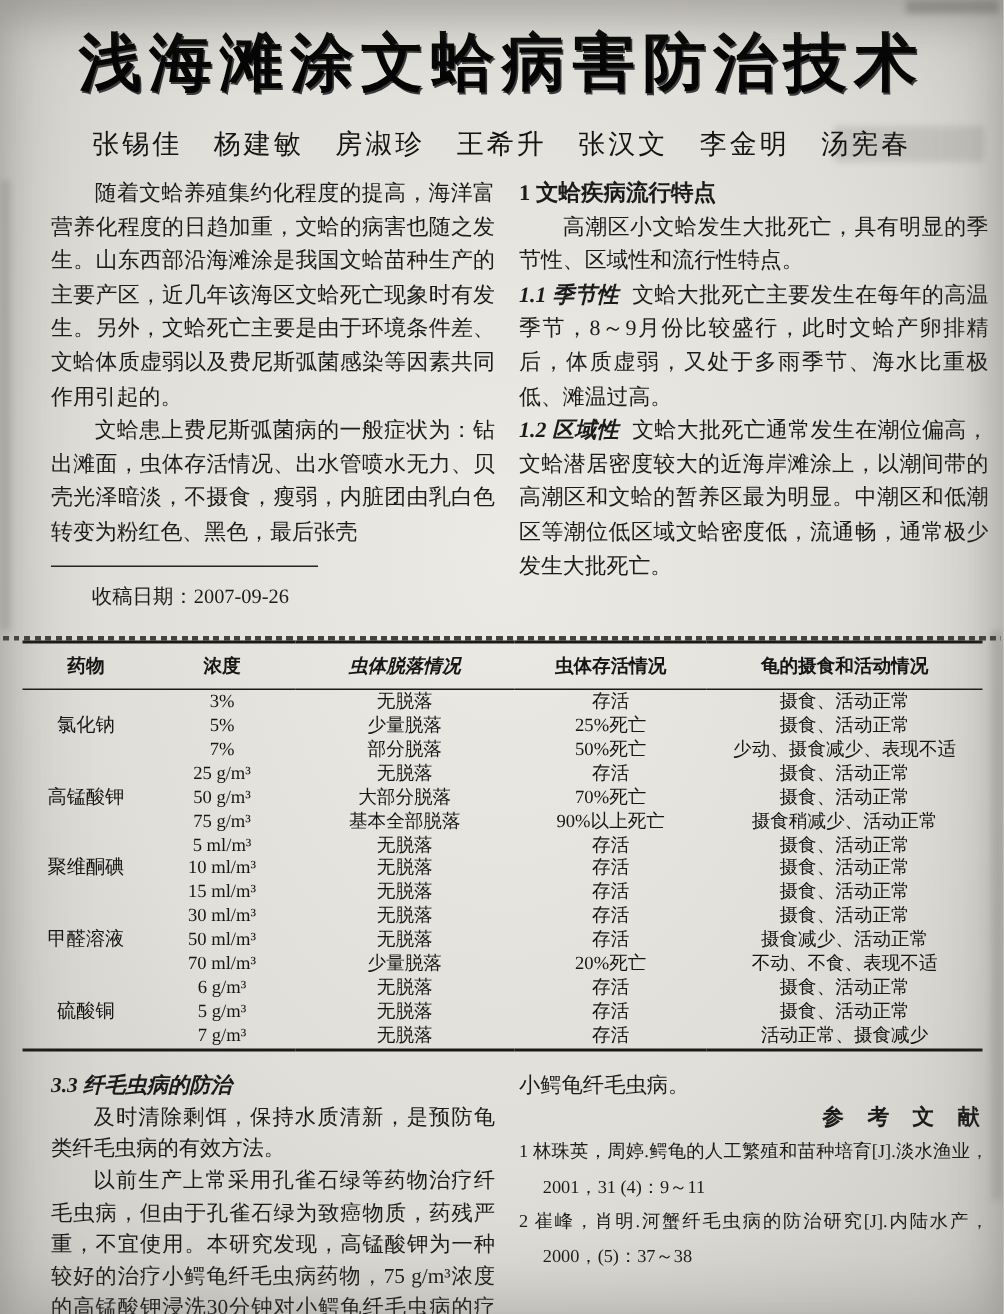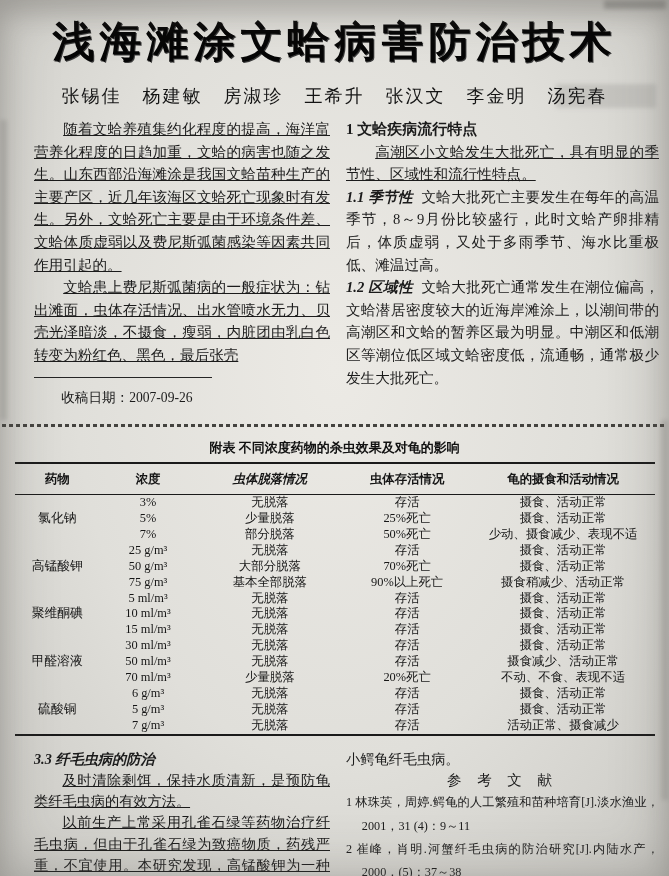--- a/index.html
+++ b/index.html
@@ -35,21 +35,21 @@
   }
 
   
   .cols{
     position:relative;z-index:2;
     display:grid;grid-template-columns:296px 1fr;column-gap:16px;
     margin:10px 10px 0 34px;
   }
   .col{font-size:14.6px;line-height:22.6px;text-align:justify;}
   .col p{margin:0;}
-  .indent{text-indent:2em;text-decoration:underline;}
+  .indent{text-indent:2em;}
   .sec-head{font-weight:bold;font-size:15px;margin:1px 0;}
   .sub-label{font-style:italic;font-weight:bold;margin-right:.6em;}
 
   .footnote{margin-top:10px;}
   .footnote-rule{width:178px;height:0;border-top:1.6px solid #252525;margin-bottom:9px;}
   .received{font-size:13.6px;text-indent:2em;}
 
   
   .chain-rule{
     position:relative;z-index:2;height:3px;margin:15px 2px 0 2px;
@@ -75,21 +75,21 @@
   th:nth-child(2){width:15%;}
   th:nth-child(3){width:23%;font-style:italic;}
   th:nth-child(4){width:20%;}
   th:nth-child(5){width:29%;}
   td.drug{font-size:12.8px;}
 
   
   .cols.bottom{margin-top:13px;}
   .col.small{font-size:14.2px;line-height:21.2px;}
   .s33-head{font-style:italic;font-weight:bold;font-size:14.2px;margin:0 0 2px 0;}
-  .refs-head{text-align:center;font-weight:normal;font-size:14.5px;letter-spacing:6px;margin:6px 0 4px 0;}
+  .refs-head{text-align:right;font-weight:bold;font-size:14.5px;letter-spacing:6px;margin:6px 0 4px 0;}
   .ref{font-size:12.2px;line-height:23.4px;text-align:justify;
        padding-left:1.3em;text-indent:-1.3em;}
 </style>
 </head>
 <body>
 
 <div class="page">
 
   <div class="smudge" style="right:3px;top:0;width:62px;height:9px;background:#82817d;opacity:.55;"></div>
   <div class="smudge" style="left:556px;top:84px;width:100px;height:24px;background:#a5a4a0;opacity:.4;"></div>
@@ -119,21 +119,20 @@
     <div class="col">
       <p class="sec-head">1 文蛤疾病流行特点</p>
       <p class="indent">高潮区小文蛤发生大批死亡，具有明显的季节性、区域性和流行性特点。</p>
       <p><span class="sub-label">1.1 季节性</span><span>文蛤大批死亡主要发生在每年的高温季节，8～9月份比较盛行，此时文蛤产卵排精后，体质虚弱，又处于多雨季节、海水比重极低、滩温过高。</span></p>
       <p><span class="sub-label">1.2 区域性</span><span>文蛤大批死亡通常发生在潮位偏高，文蛤潜居密度较大的近海岸滩涂上，以潮间带的高潮区和文蛤的暂养区最为明显。中潮区和低潮区等潮位低区域文蛤密度低，流通畅，通常极少发生大批死亡。</span></p>
     </div>
   </div>
 
   <div class="chain-rule"></div>
 
-  <div class="table-caption">附表  不同浓度药物的杀虫效果及对龟的影响</div>
   <table>
     <thead>
         <tr>
           <th>药物</th>
           <th>浓度</th>
           <th>虫体脱落情况</th>
           <th>虫体存活情况</th>
           <th>龟的摄食和活动情况</th>
         </tr>
       </thead>

